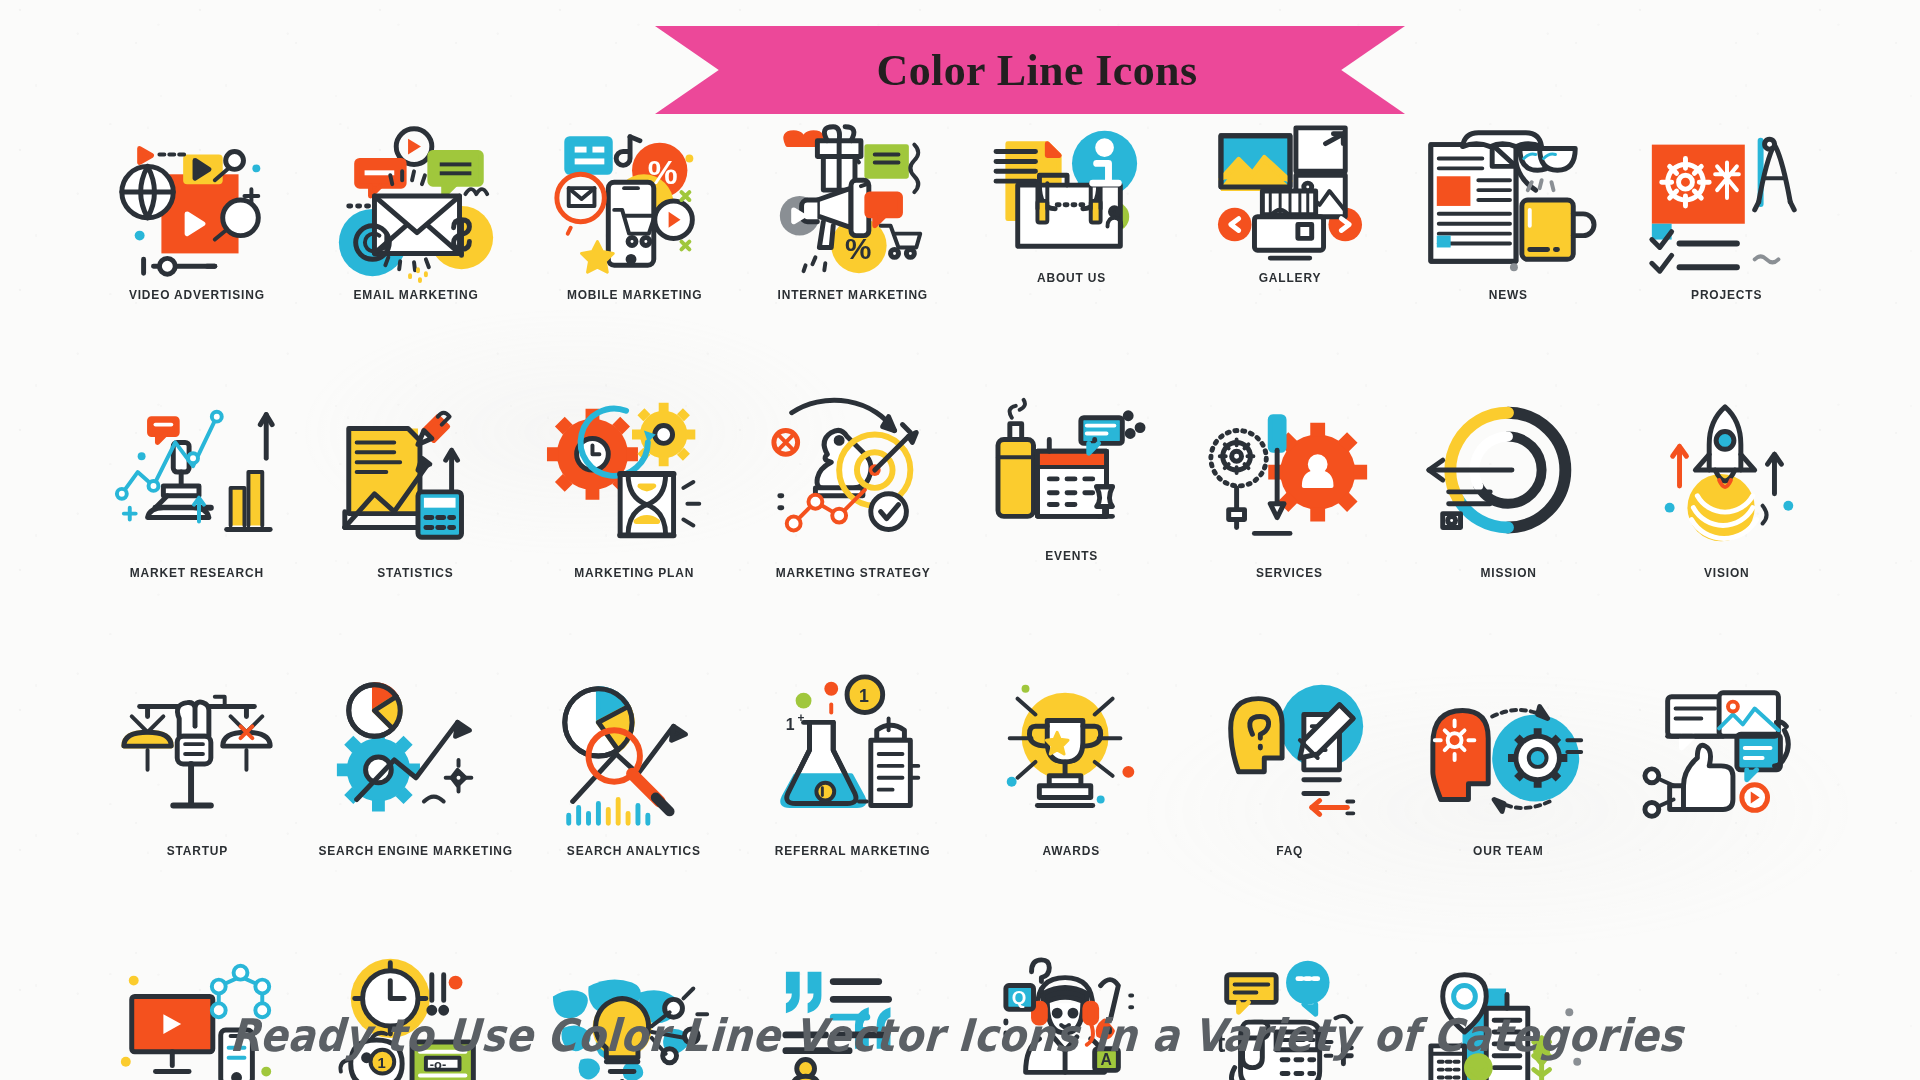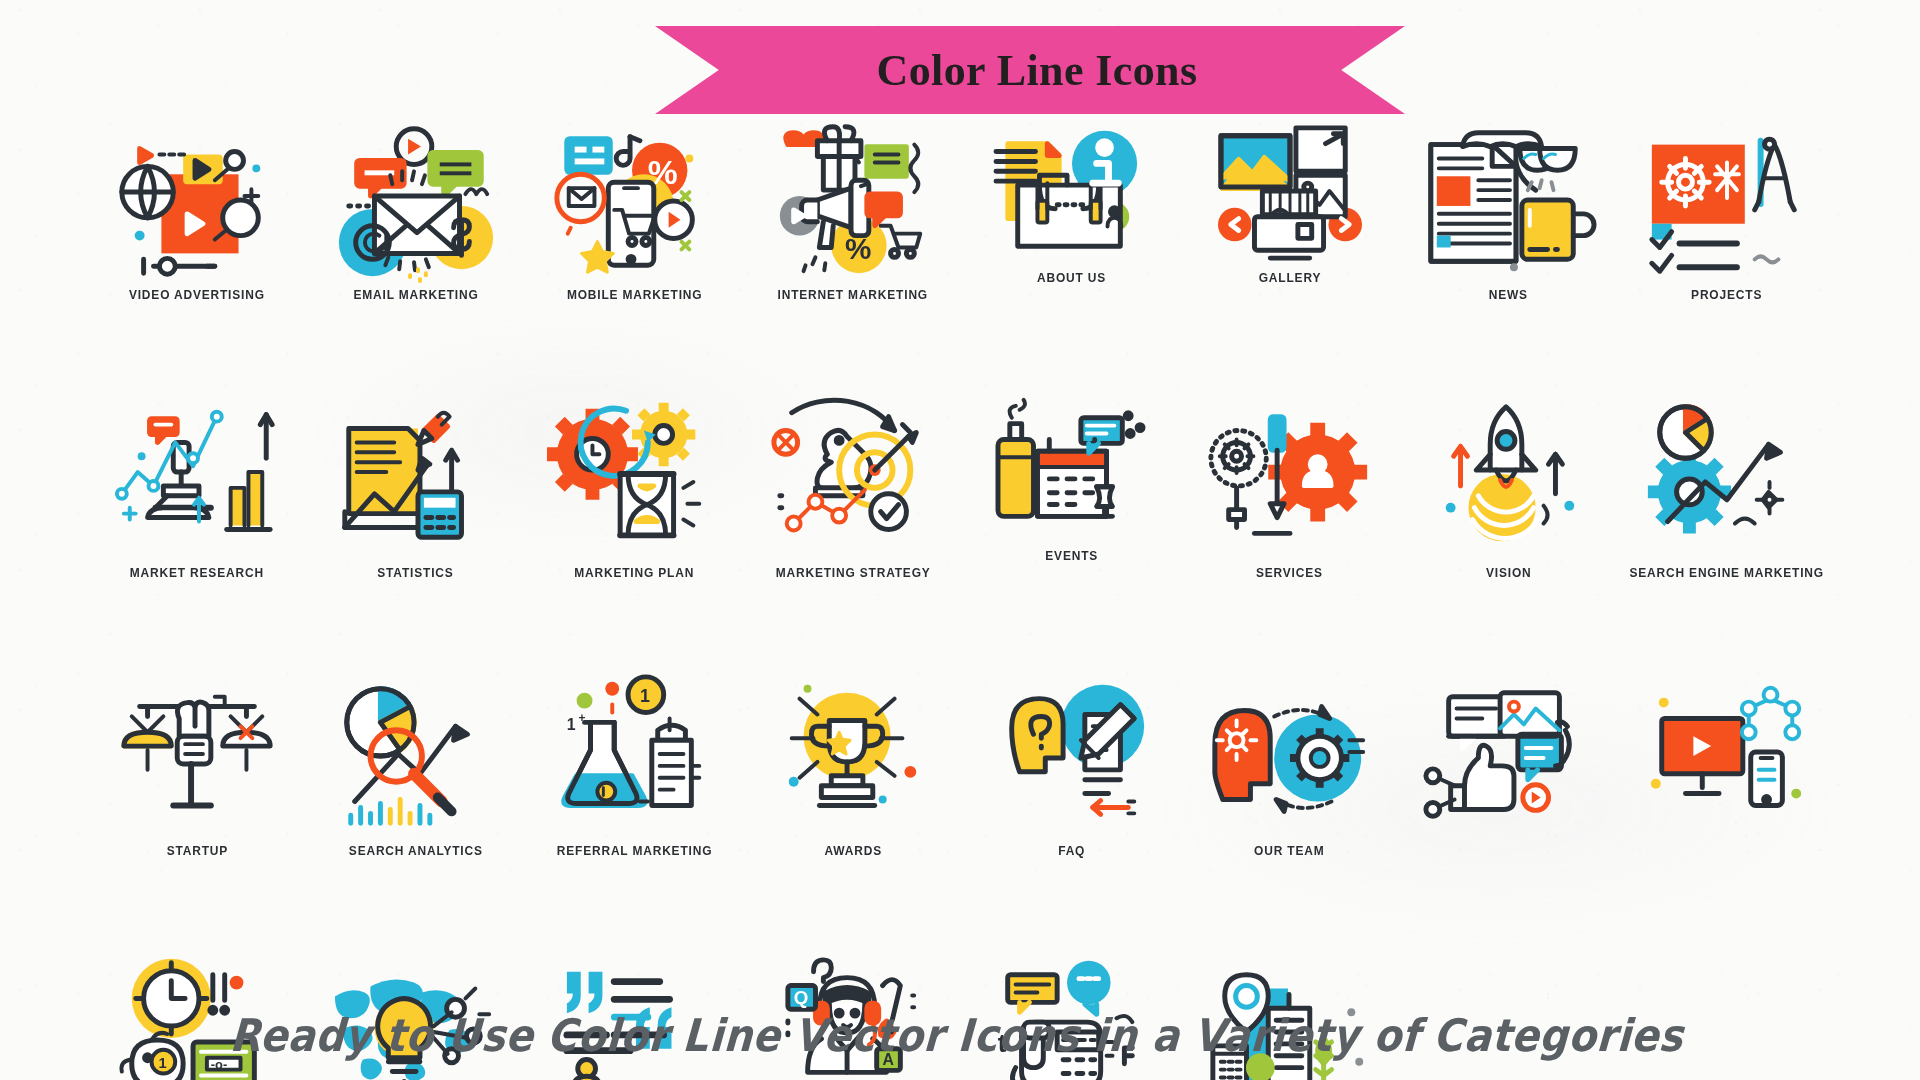--- a/index.html
+++ b/index.html
@@ -579,20 +579,41 @@
           <path d="M36 92 v22" stroke-width="5"></path>
           <path d="M28 114 h16 v10 h-16 z" fill="#fff"></path>
           <path d="M36 124 v8" stroke-width="5"></path>
           <path d="M54 138 h36" stroke-width="5"></path>
         </g>
       </svg>
     </div>
     <div class="cell-label">SERVICES</div>
   </div>
 
+  <div class="cell">
+    <div class="icon-box">
+      <svg viewBox="0 0 180 165">
+        <g fill="none" stroke-linecap="round" stroke-linejoin="round">
+          <path d="M90 16 a58 58 0 0 1 0 116" stroke="#2B3138" stroke-width="12" fill="none"></path>
+          <path d="M90 132 a58 58 0 0 1 -50 -28" stroke="#29B6D8" stroke-width="12" fill="none"></path>
+          <path d="M40 104 a58 58 0 0 1 50 -88" stroke="#FBCC2E" stroke-width="12" fill="none"></path>
+          <path d="M90 40 a34 34 0 0 1 0 68 a34 34 0 0 1 -30 -18" stroke="#2B3138" stroke-width="10" fill="none"></path>
+          <path d="M60 90 a34 34 0 0 1 30 -50" stroke="#fff" stroke-width="10" fill="none"></path>
+          <g stroke="#2B3138" stroke-width="5">
+            <path d="M10 74 h84"></path>
+            <path d="M10 74 l14 -10 M10 74 l14 10"></path>
+            <path d="M30 96 h42 M30 108 h42"></path>
+            <rect x="24" y="118" width="18" height="14" fill="#fff"></rect>
+            <circle cx="33" cy="125" r="4"></circle>
+          </g>
+        </g>
+      </svg>
+    </div>
+    <div class="cell-label">MISSION</div>
+  </div>
 
   <div class="cell">
     <div class="icon-box">
       <svg viewBox="0 0 180 165">
         <circle cx="84" cy="112" r="34" fill="#FBCC2E"></circle>
         <g fill="none" stroke="#2B3138" stroke-width="5" stroke-linecap="round" stroke-linejoin="round">
           <path d="M88 10 q16 14 16 38 v26 h-32 v-26 q0 -24 16 -38 z" fill="#fff"></path>
           <circle cx="88" cy="44" r="9" fill="#29B6D8" stroke="#2B3138"></circle>
           <path d="M72 58 l-14 16 14 0 M104 58 l14 16 -14 0" stroke-width="5"></path>
           <path d="M78 74 q10 22 20 0" stroke-width="5"></path>
@@ -602,49 +623,20 @@
           <path d="M54 124 a38 38 0 0 0 66 0" stroke="#fff" stroke-width="5" fill="none"></path>
           <path d="M42 50 v40 M42 50 l-7 10 M42 50 l7 10" stroke="#F4511E" stroke-width="5"></path>
           <path d="M138 58 v40 M138 58 l-7 10 M138 58 l7 10" stroke-width="5"></path>
           <circle cx="152" cy="110" r="5" fill="#29B6D8" stroke="none"></circle>
           <circle cx="32" cy="112" r="5" fill="#29B6D8" stroke="none"></circle>
           <path d="M126 110 q8 10 0 18" stroke-width="4"></path>
         </g>
       </svg>
     </div>
     <div class="cell-label">VISION</div>
-  </div>
-
-  <div class="cell">
-    <div class="icon-box">
-      <svg viewBox="0 0 180 165">
-        <g fill="none" stroke="#2B3138" stroke-width="5" stroke-linecap="round" stroke-linejoin="round">
-          <g transform="translate(52,96)">
-            <circle r="32" fill="#29B6D8" stroke="none"></circle>
-            <g stroke="#29B6D8" stroke-width="13" stroke-linecap="butt">
-              <path d="M0 -42 v12 M0 42 v-12 M-42 0 h12 M42 0 h-12
-                       M-30 -30 l8 8 M30 30 l-8 -8 M30 -30 l-8 8 M-30 30 l8 -8"></path>
-            </g>
-            <circle r="13" fill="#fff"></circle>
-          </g>
-          <circle cx="48" cy="36" r="26" fill="#fff"></circle>
-          <path d="M48 36 v-26 a26 26 0 0 1 22 12 z" fill="#F4511E" stroke="#F4511E"></path>
-          <path d="M48 36 l22 -14 a26 26 0 0 1 -4 32 z" fill="#FBCC2E" stroke="#FBCC2E"></path>
-          <circle cx="48" cy="36" r="26" fill="none"></circle>
-          <path d="M48 36 l22 -14 M48 36 l18 18"></path>
-          <path d="M30 126 l38 -40 22 18 42 -56" stroke-width="5"></path>
-          <path d="M132 48 l-2 14 14 -6 z" fill="#2B3138"></path>
-          <path d="M126 104 l6 -8 8 8 -8 8 z" fill="none" stroke-width="4"></path>
-          <path d="M133 92 v-6 M133 118 v-6 M120 104 h6 M146 104 h-6" stroke-width="4"></path>
-          <circle cx="133" cy="104" r="4" fill="none" stroke-width="4"></circle>
-          <path d="M98 128 q10 -10 20 0" stroke-width="4"></path>
-        </g>
-      </svg>
-    </div>
-    <div class="cell-label">SEARCH ENGINE MARKETING</div>
   </div>
 
   <div class="cell">
     <div class="icon-box">
       <svg viewBox="0 0 180 165">
         <g fill="none" stroke="#2B3138" stroke-width="5" stroke-linecap="round" stroke-linejoin="round">
           <path d="M32 32 h116" stroke-width="5"></path>
           <path d="M40 32 v10 M140 32 v10"></path>
           <path d="M16 72 q0 -14 24 -14 q24 0 24 14 z" fill="#FBCC2E" stroke="#FBCC2E"></path>
           <path d="M16 72 q0 -14 24 -14 q24 0 24 14 z" fill="none" stroke="#2B3138"></path>
@@ -657,20 +649,49 @@
           <path d="M78 70 h18 M78 80 h18" stroke-width="4"></path>
           <path d="M84 90 v40" stroke-width="6"></path>
           <path d="M66 132 h38" stroke-width="6"></path>
           <path d="M88 32 v20" stroke-width="5"></path>
           <path d="M40 76 v20 M140 76 v20" stroke-width="4"></path>
           <path d="M108 22 h10 v10" stroke-width="4"></path>
         </g>
       </svg>
     </div>
     <div class="cell-label">STARTUP</div>
+  </div>
+
+  <div class="cell">
+    <div class="icon-box">
+      <svg viewBox="0 0 180 165">
+        <g fill="none" stroke="#2B3138" stroke-width="5" stroke-linecap="round" stroke-linejoin="round">
+          <g transform="translate(52,96)">
+            <circle r="32" fill="#29B6D8" stroke="none"></circle>
+            <g stroke="#29B6D8" stroke-width="13" stroke-linecap="butt">
+              <path d="M0 -42 v12 M0 42 v-12 M-42 0 h12 M42 0 h-12
+                       M-30 -30 l8 8 M30 30 l-8 -8 M30 -30 l-8 8 M-30 30 l8 -8"></path>
+            </g>
+            <circle r="13" fill="#fff"></circle>
+          </g>
+          <circle cx="48" cy="36" r="26" fill="#fff"></circle>
+          <path d="M48 36 v-26 a26 26 0 0 1 22 12 z" fill="#F4511E" stroke="#F4511E"></path>
+          <path d="M48 36 l22 -14 a26 26 0 0 1 -4 32 z" fill="#FBCC2E" stroke="#FBCC2E"></path>
+          <circle cx="48" cy="36" r="26" fill="none"></circle>
+          <path d="M48 36 l22 -14 M48 36 l18 18"></path>
+          <path d="M30 126 l38 -40 22 18 42 -56" stroke-width="5"></path>
+          <path d="M132 48 l-2 14 14 -6 z" fill="#2B3138"></path>
+          <path d="M126 104 l6 -8 8 8 -8 8 z" fill="none" stroke-width="4"></path>
+          <path d="M133 92 v-6 M133 118 v-6 M120 104 h6 M146 104 h-6" stroke-width="4"></path>
+          <circle cx="133" cy="104" r="4" fill="none" stroke-width="4"></circle>
+          <path d="M98 128 q10 -10 20 0" stroke-width="4"></path>
+        </g>
+      </svg>
+    </div>
+    <div class="cell-label">SEARCH ENGINE MARKETING</div>
   </div>
 
   <div class="cell">
     <div class="icon-box">
       <svg viewBox="0 0 180 165">
         <g fill="none" stroke="#2B3138" stroke-width="5" stroke-linecap="round" stroke-linejoin="round">
           <circle cx="54" cy="48" r="34" fill="#fff"></circle>
           <path d="M54 48 v-34 a34 34 0 0 1 30 18 z" fill="#29B6D8" stroke="#29B6D8"></path>
           <path d="M54 48 l30 -16 a34 34 0 0 1 -10 44 z" fill="#FBCC2E" stroke="#FBCC2E"></path>
           <circle cx="54" cy="48" r="34" fill="none"></circle>

